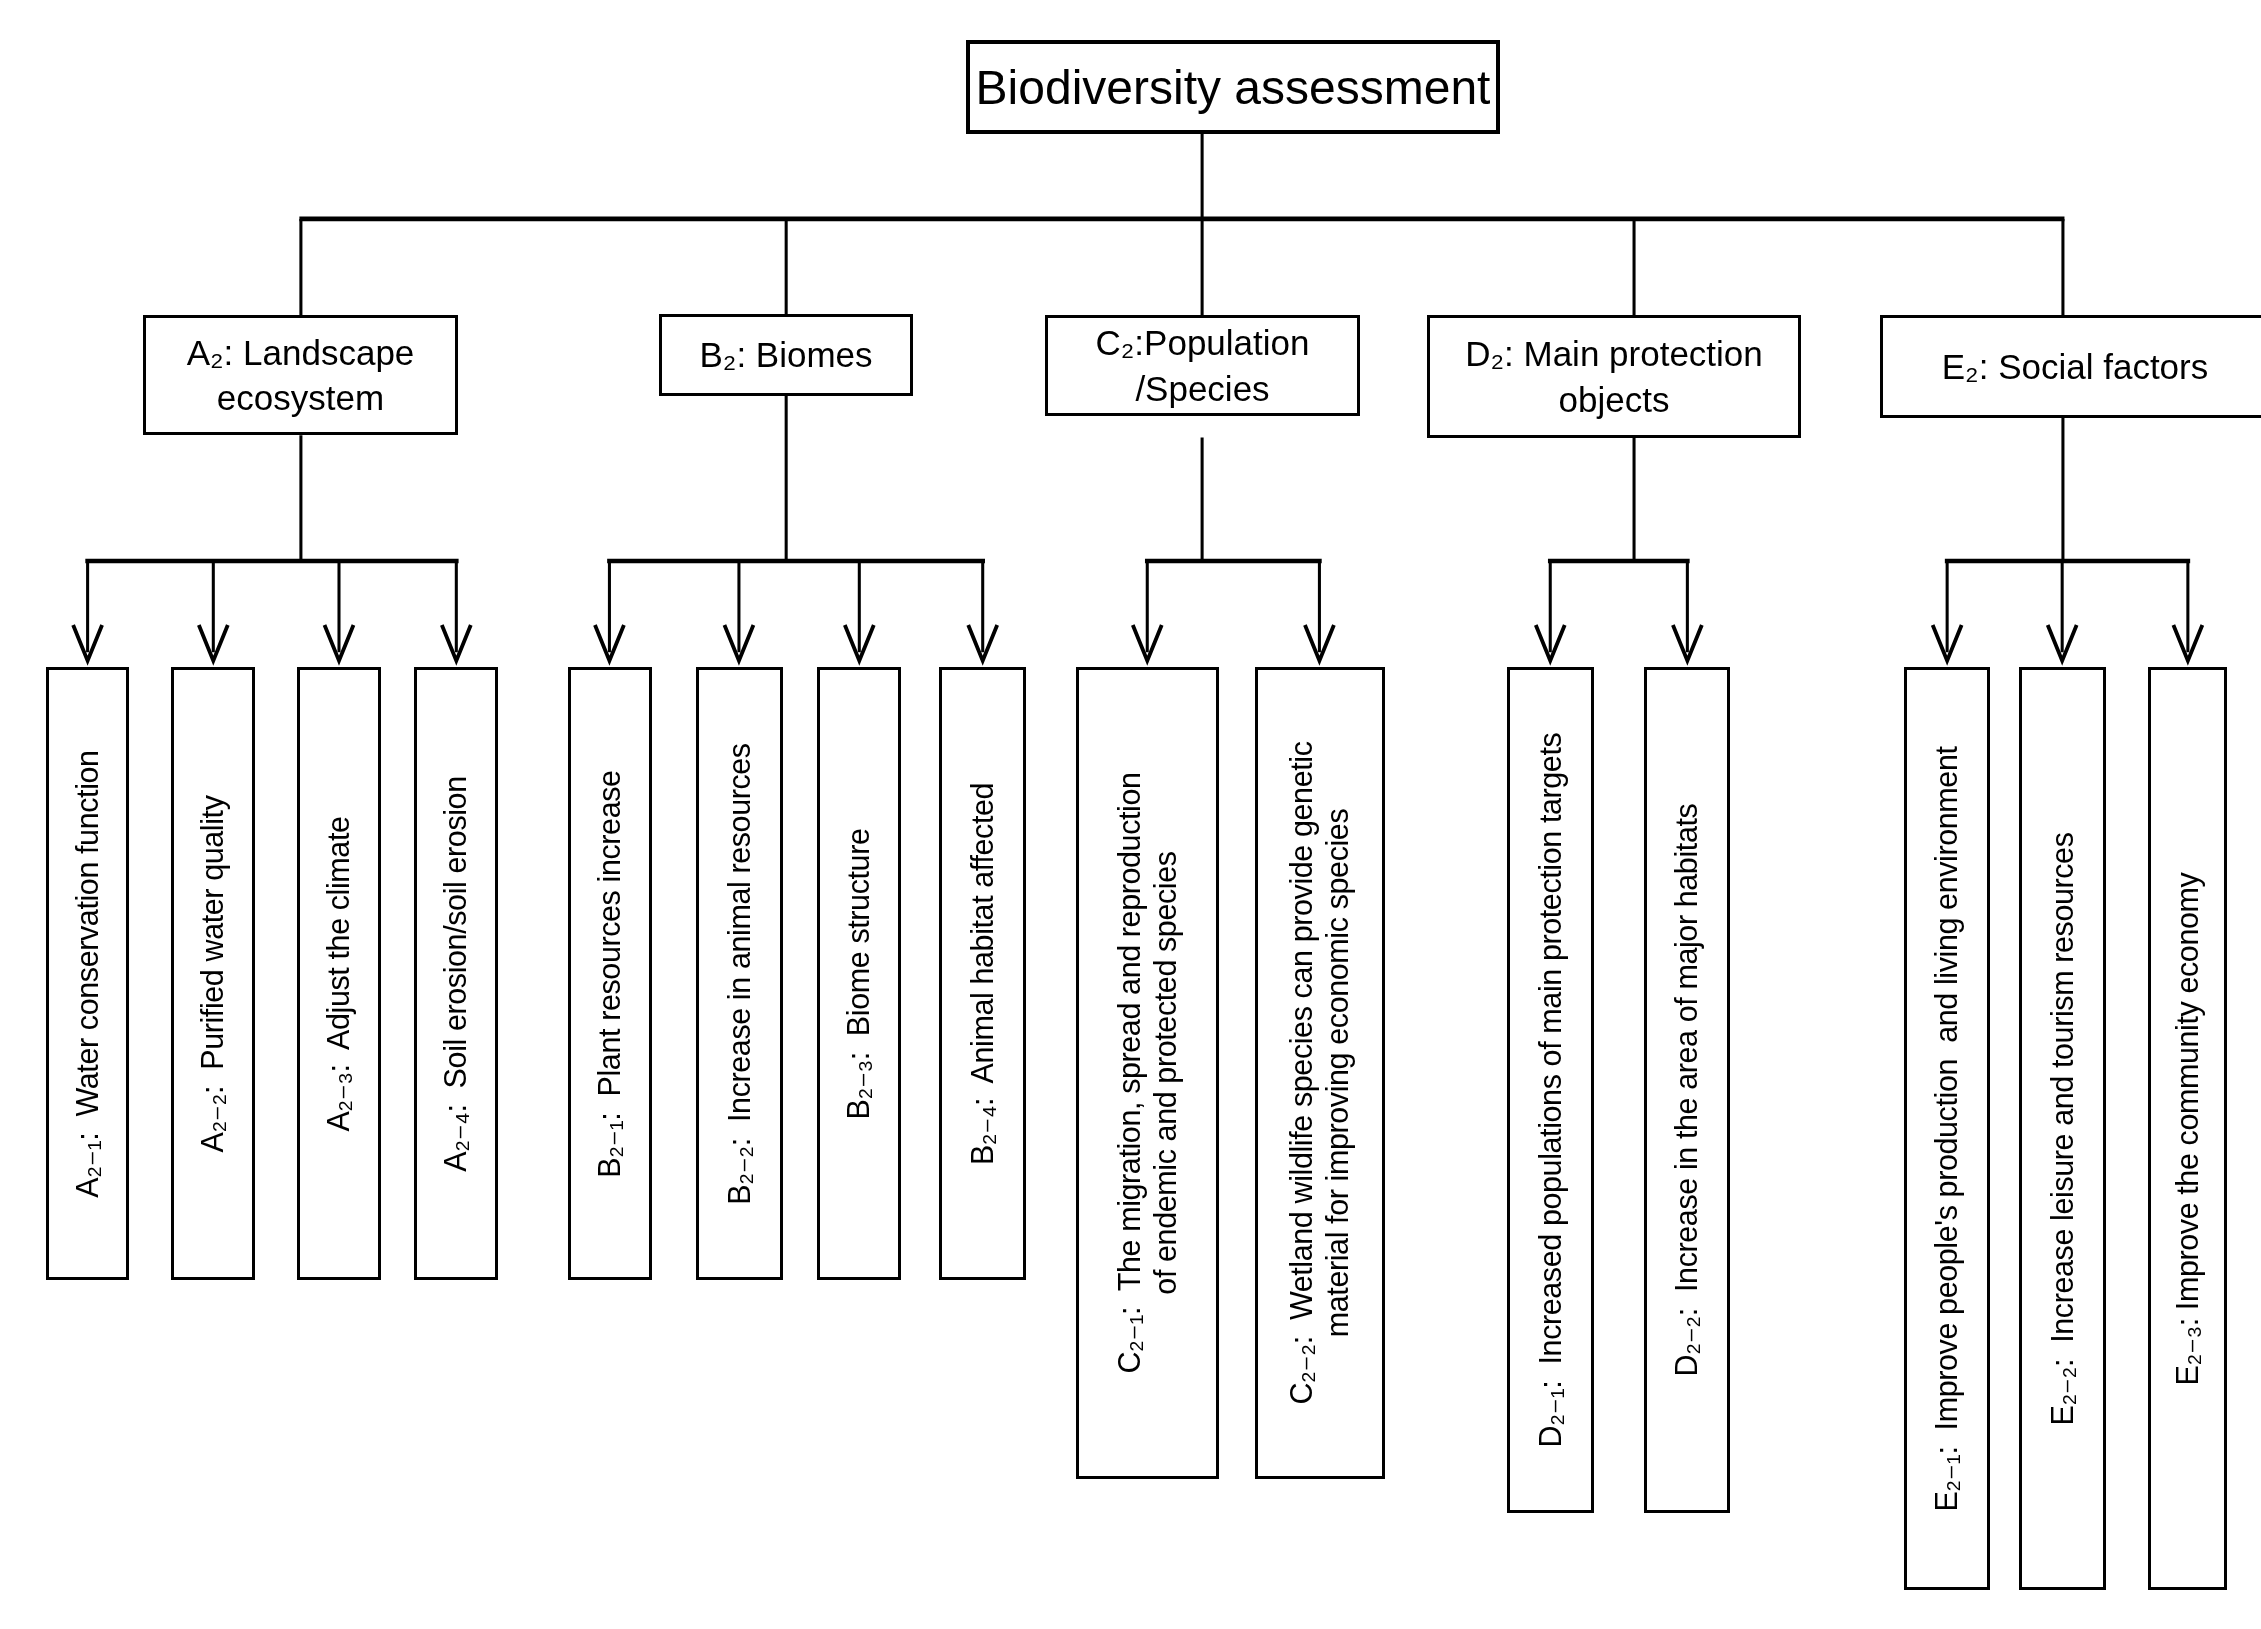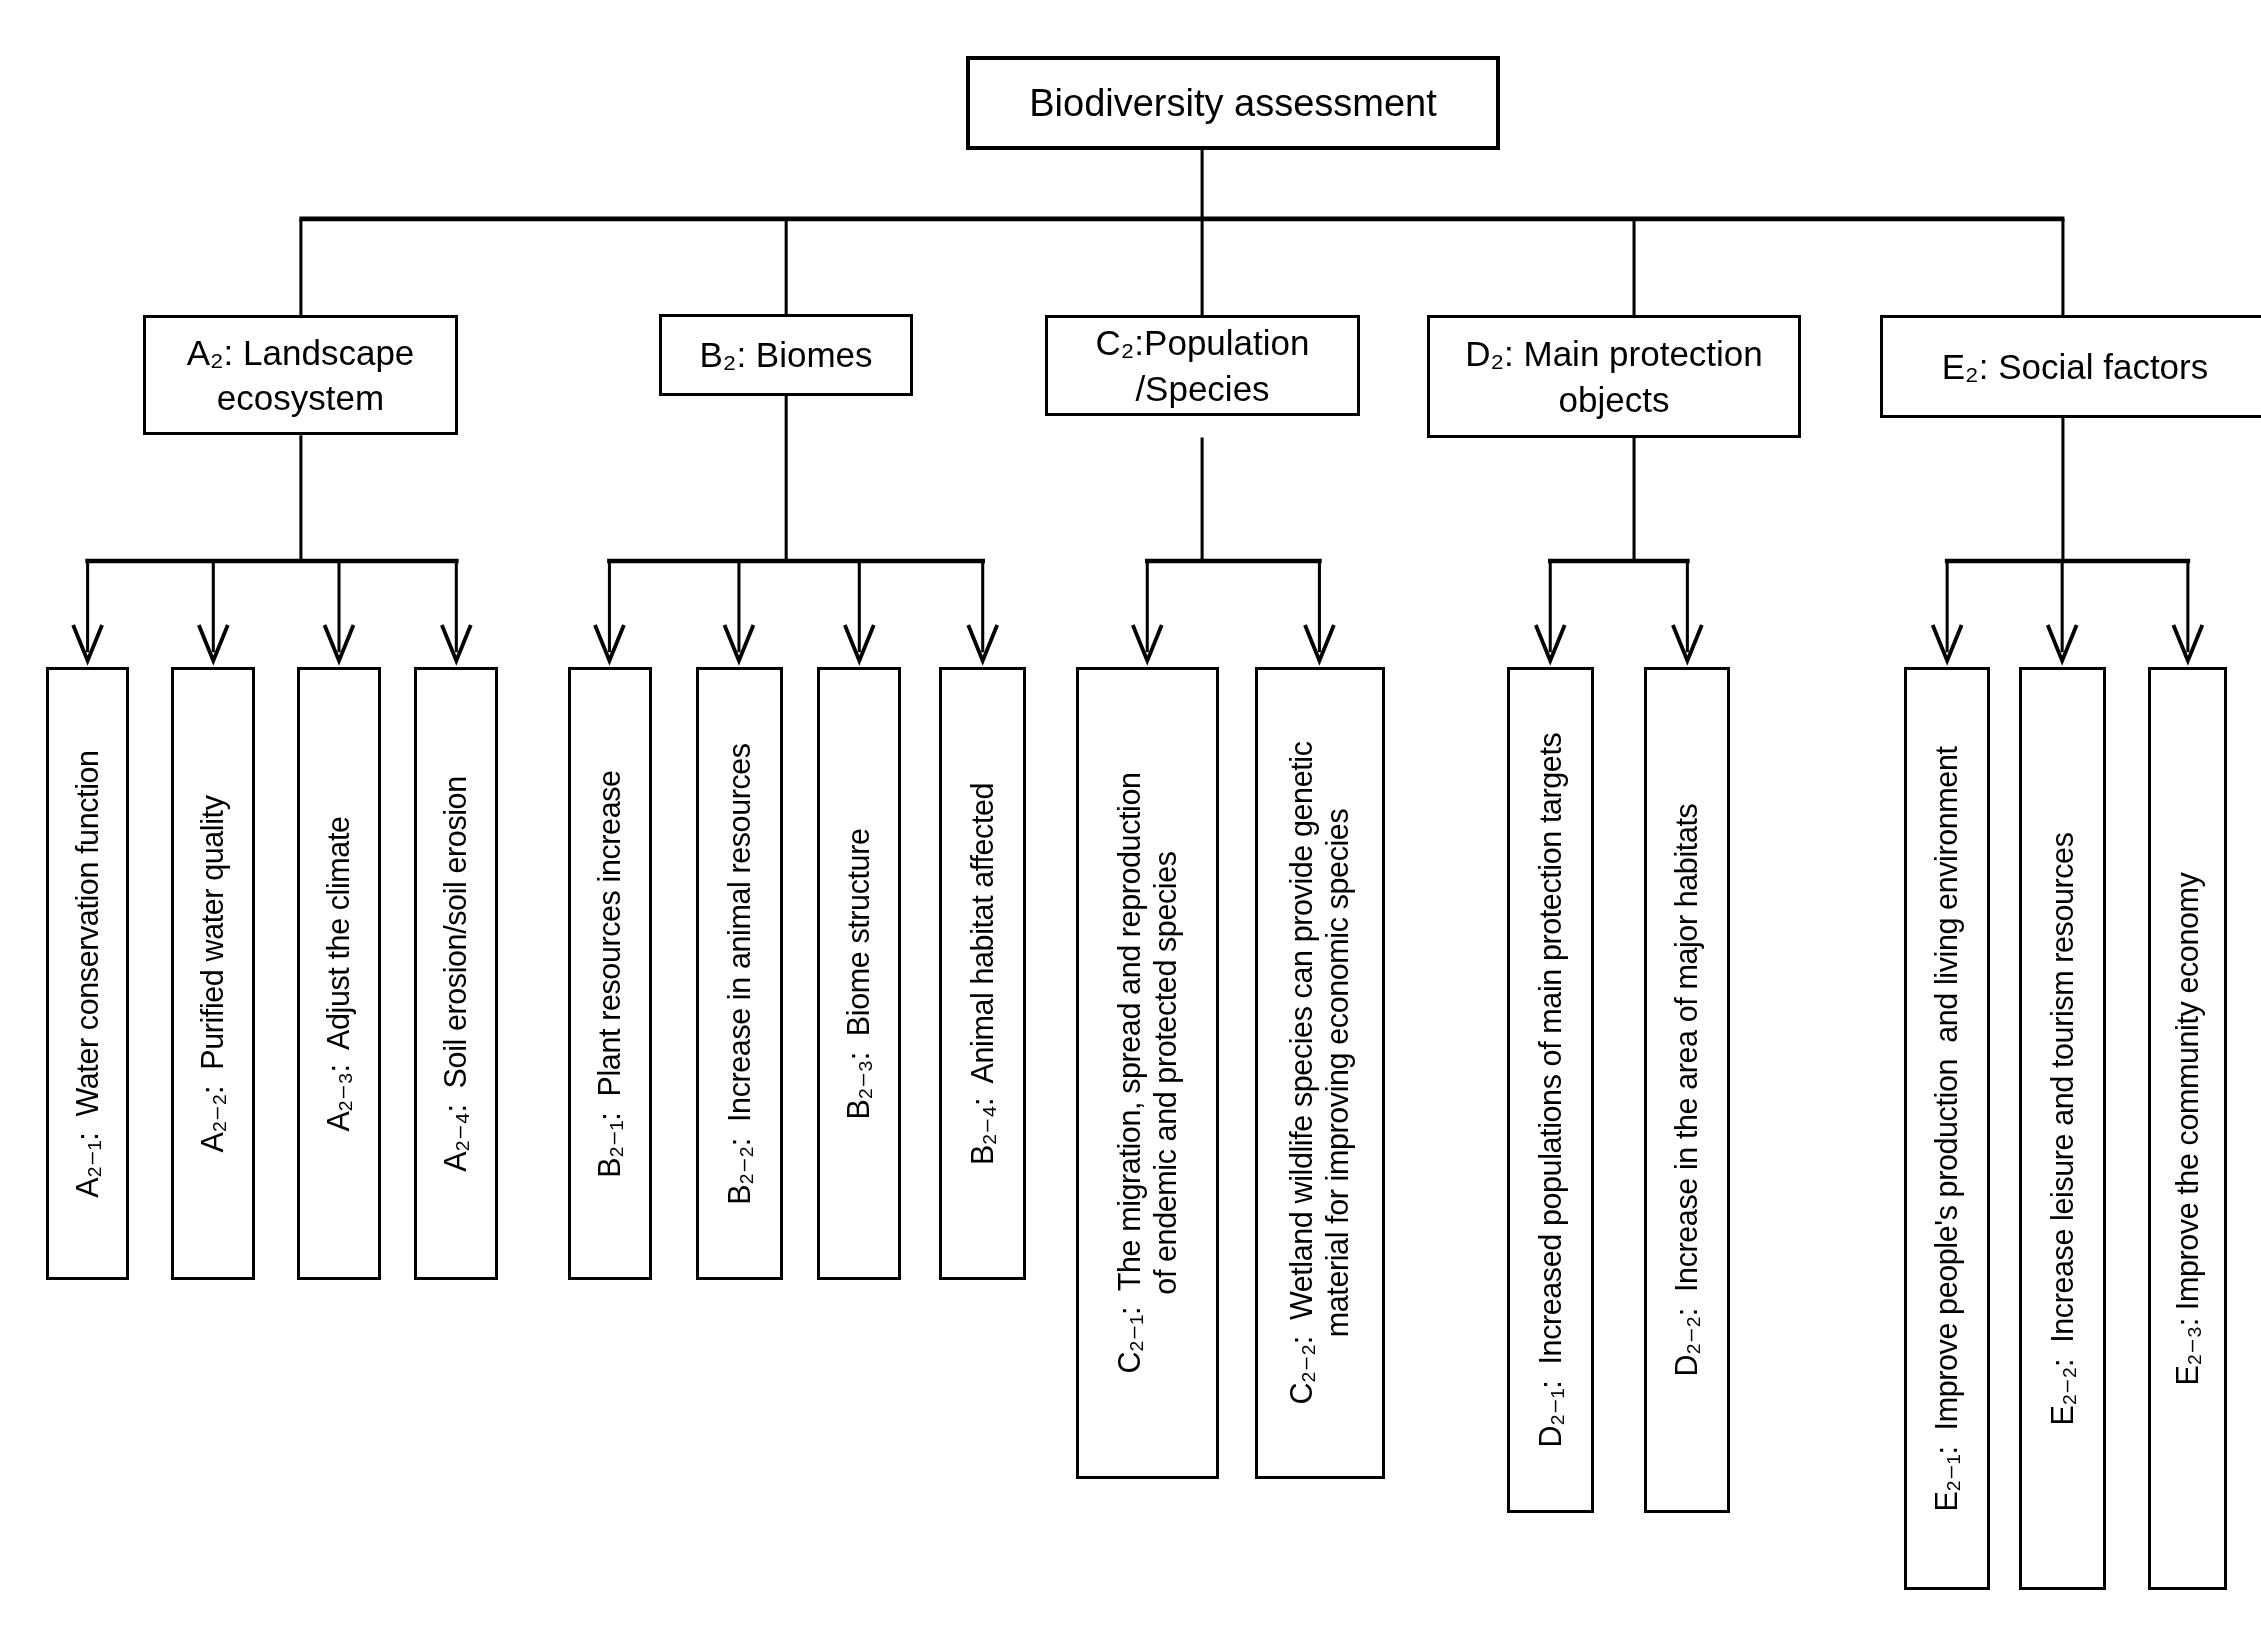--- a/index.html
+++ b/index.html
@@ -3,21 +3,21 @@
 <meta charset="utf-8">
 <style>
   html,body{margin:0;padding:0;background:#ffffff;}
   *{box-sizing:border-box;}
   #canvas{position:relative;width:2261px;height:1630px;background:#ffffff;
           font-family:"Liberation Sans","DejaVu Sans",sans-serif;color:#000;}
   #wires{position:absolute;left:0;top:0;width:2261px;height:1630px;}
   .node{position:absolute;border:3.8px solid #000;background:#fff;display:flex;
         align-items:center;justify-content:center;text-align:center;
         white-space:pre-line;}
-  .root{border-width:4.6px;font-size:38px;margin-top:16px;}
+  .root{border-width:4.6px;font-size:48px;}
   .l2{font-size:35px;line-height:1.3;}
   .leaf{position:absolute;border:3.8px solid #000;background:#fff;}
   .leaf .v{position:absolute;left:50%;top:50%;
            transform:translate(-50%,-50%) rotate(-90deg);
            text-align:center;white-space:pre-wrap;font-size:30.5px;
            line-height:1.18;letter-spacing:-0.4px;}
 </style>
 </head>
 <body>
 

